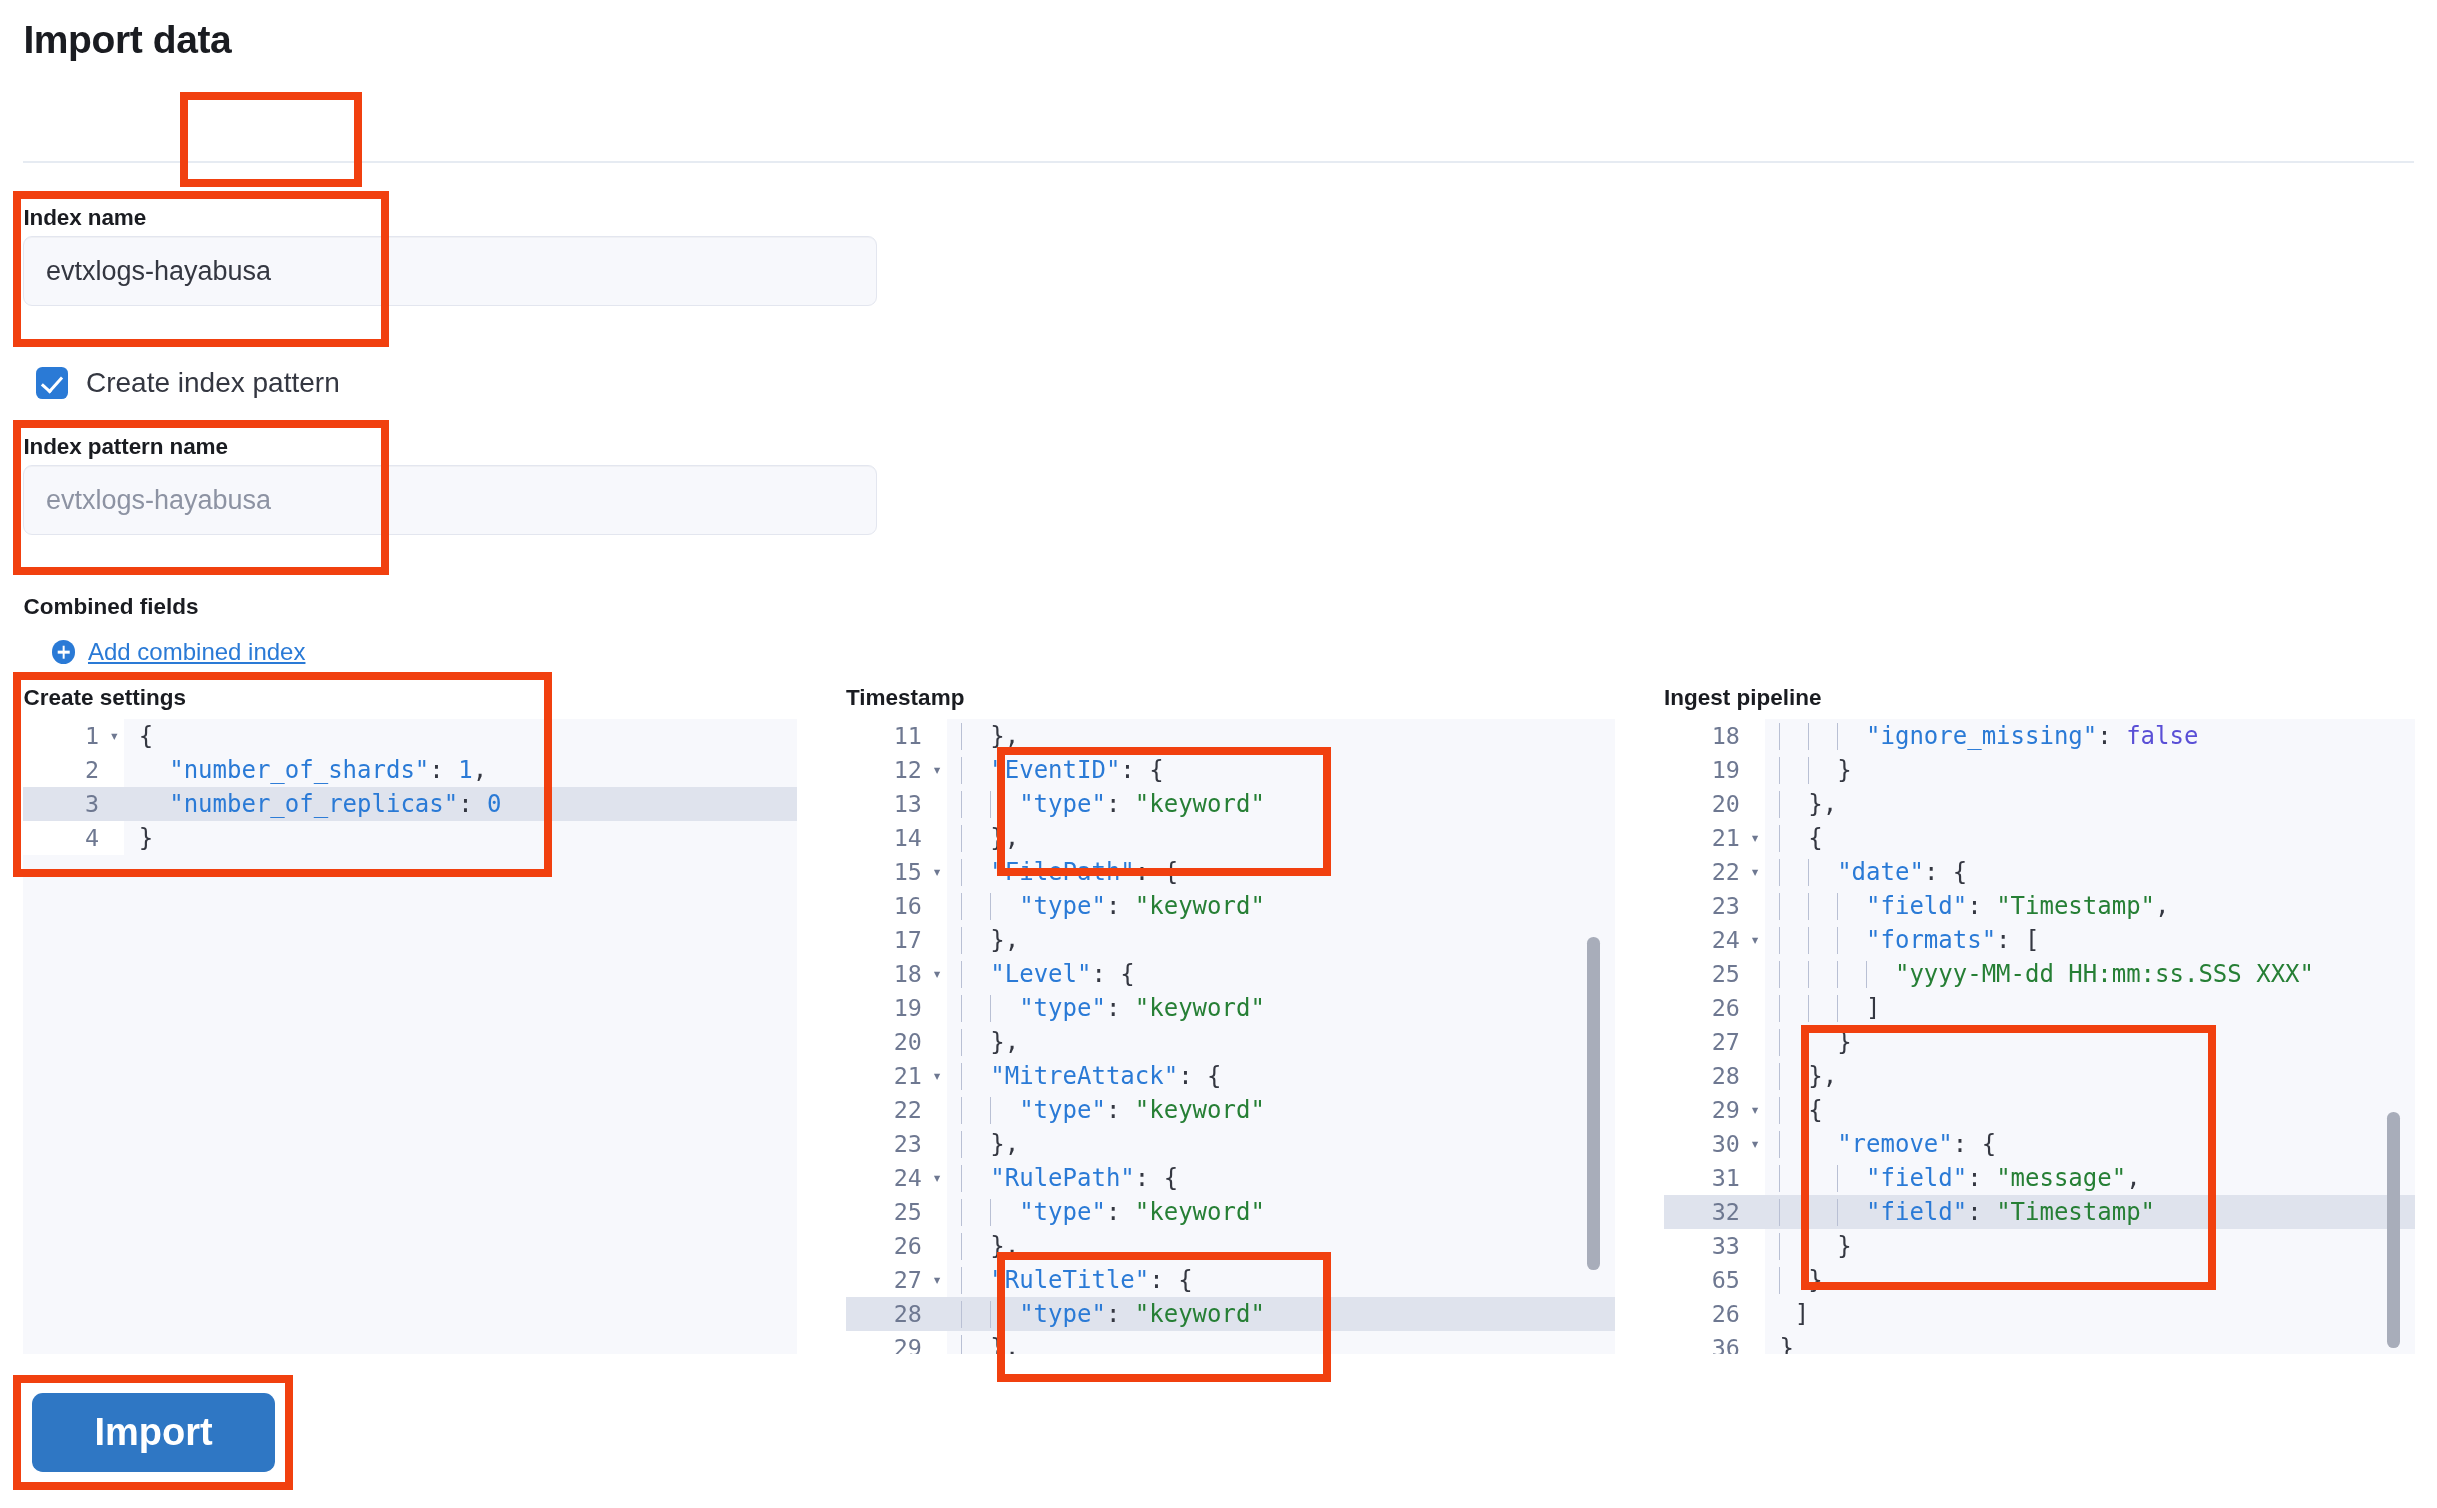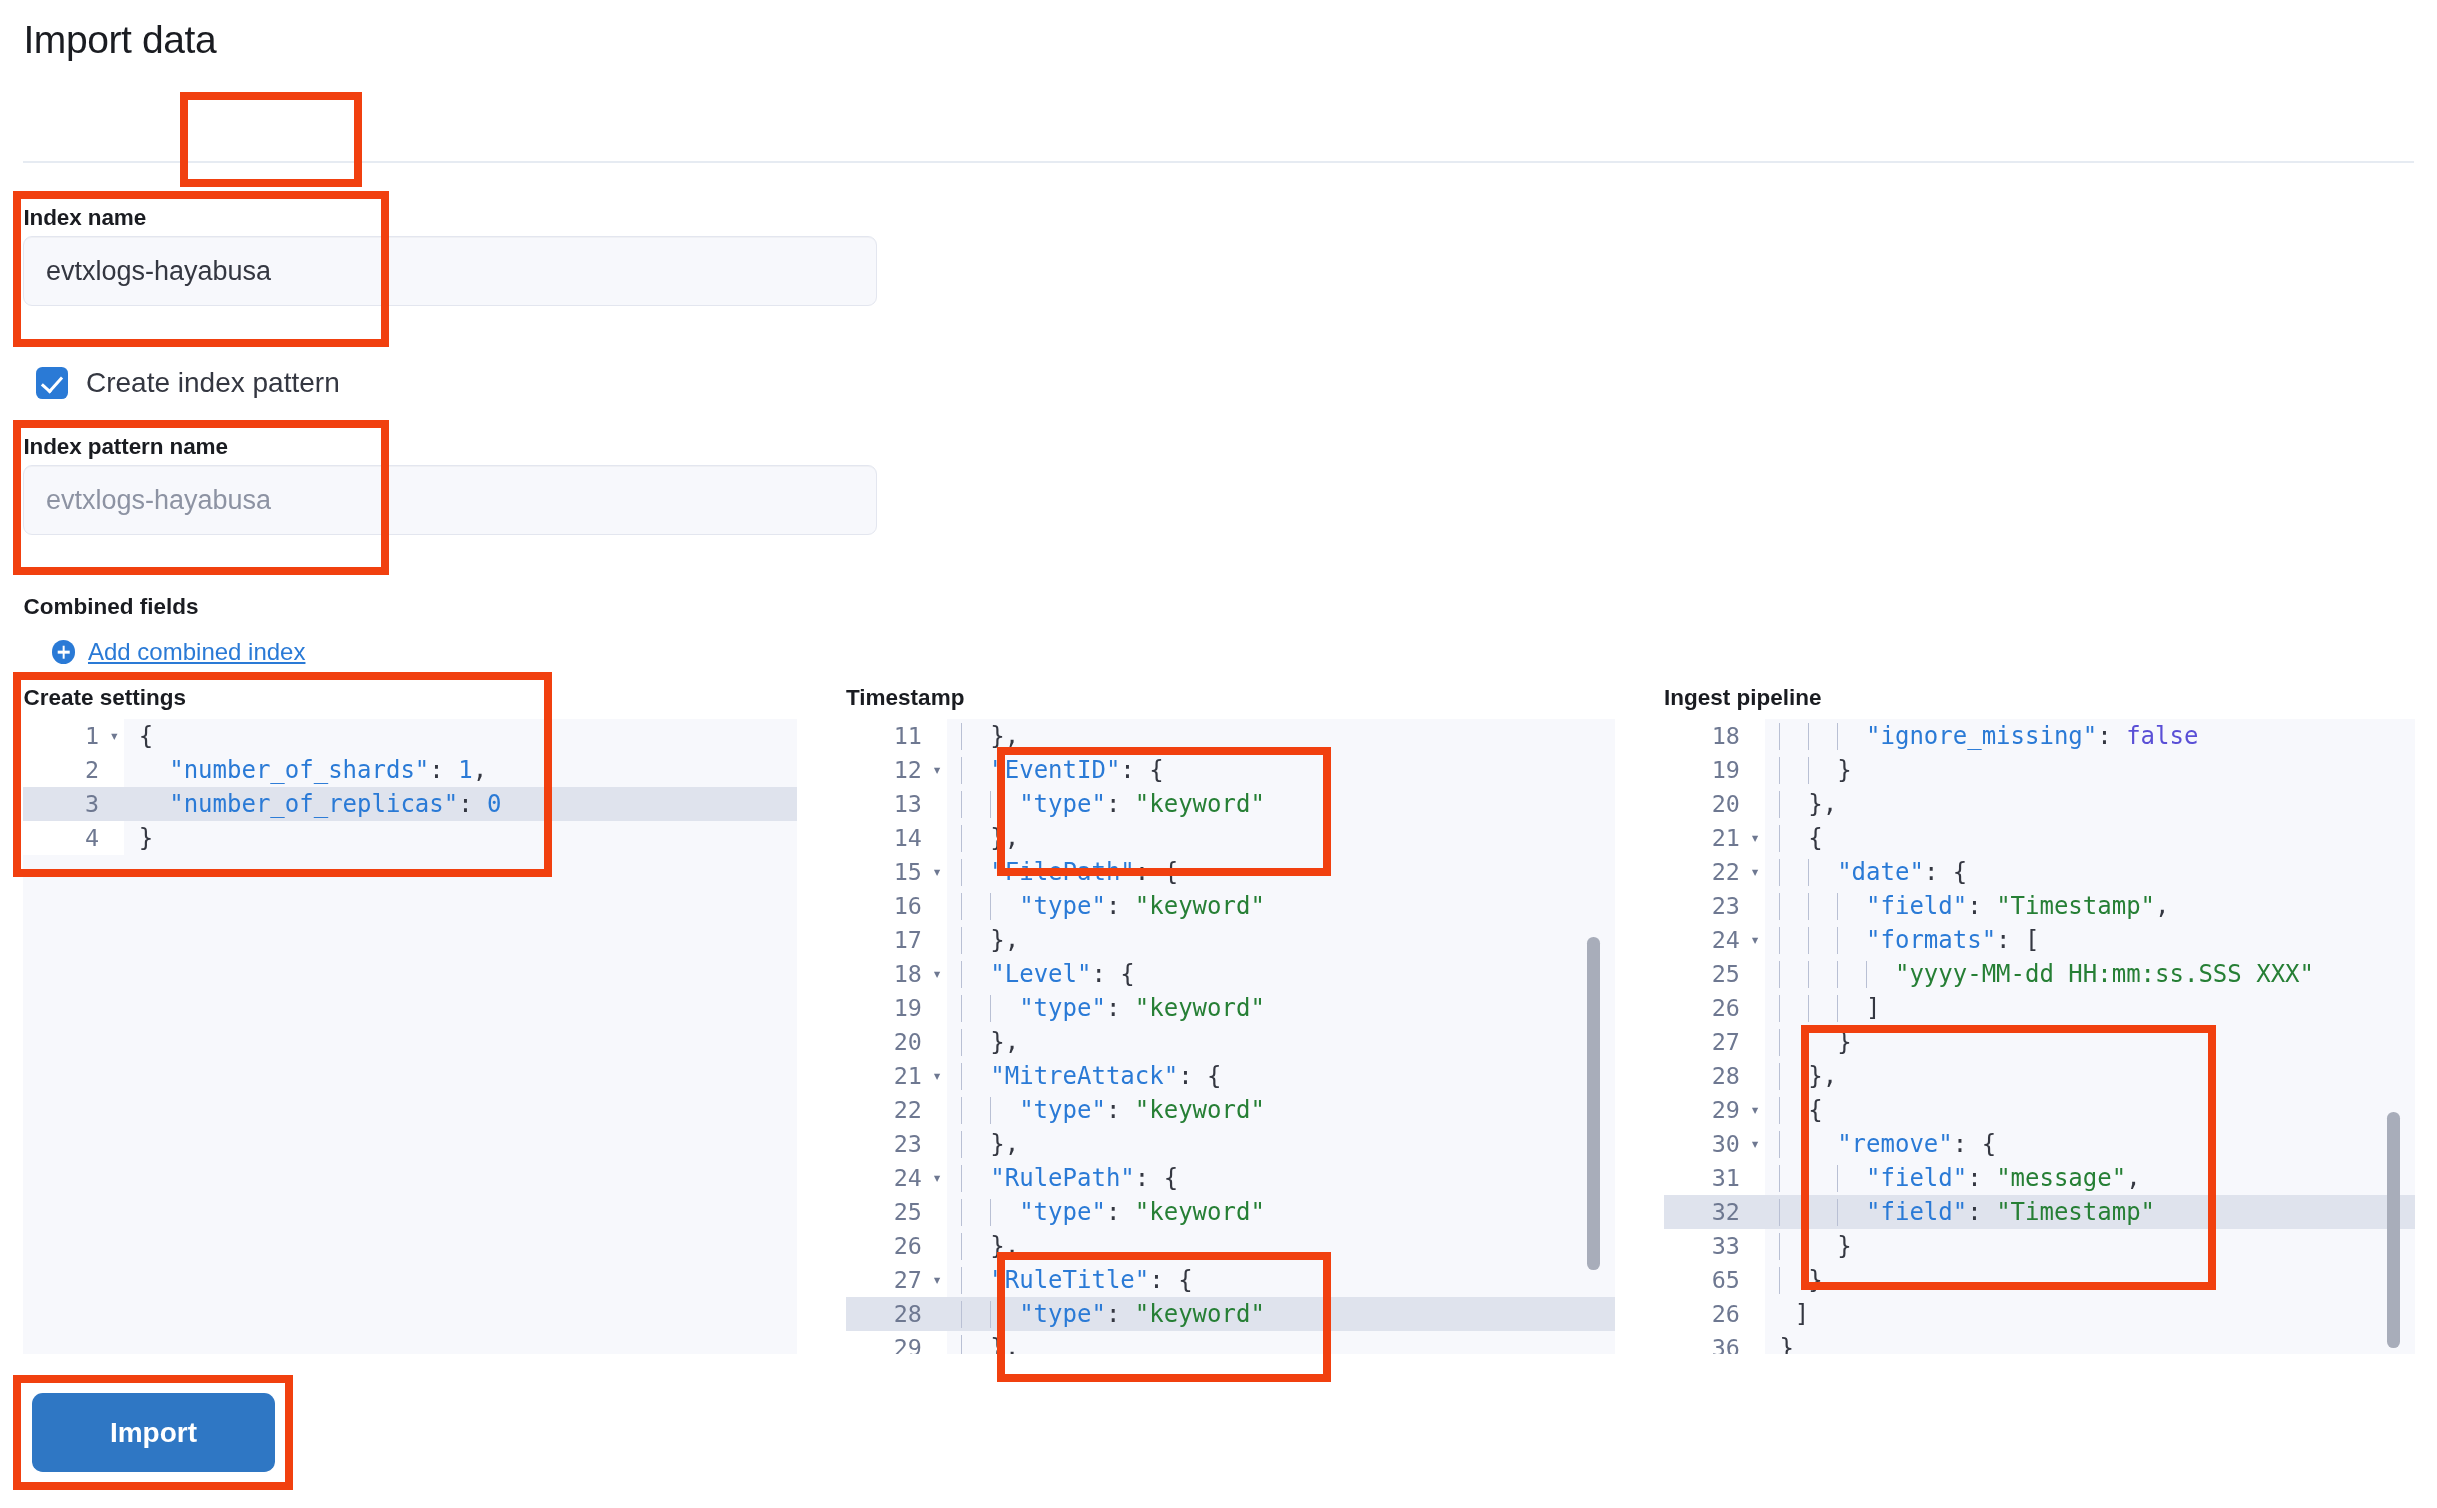--- a/index.html
+++ b/index.html
@@ -15,21 +15,21 @@
     height: 1508px;
     overflow: hidden;
     background: #ffffff;
   }
 
   
   .page-title {
     position: absolute;
     left: 23.4px; top: 18px;
     font-size: 39px;
-    font-weight: 400;
+    font-weight: 700;
     letter-spacing: -0.4px;
     color: #1a1c21;
   }
 
   
   .tabs {
     position: absolute;
     left: 23.4px; top: 101px;
     display: flex;
     align-items: flex-end;
@@ -229,21 +229,21 @@
   }
 
   
   .import-btn {
     position: absolute;
     left: 32px; top: 1393px;
     width: 243px; height: 79px;
     background: #2f77c4;
     border-radius: 10.8px;
     color: #fff;
-    font-size: 28px;
+    font-size: 38px;
     font-weight: 700;
     display: flex;
     align-items: center;
     justify-content: center;
     cursor: pointer;
     border: none;
     font-family: "Liberation Sans", sans-serif;
   }
 
   

